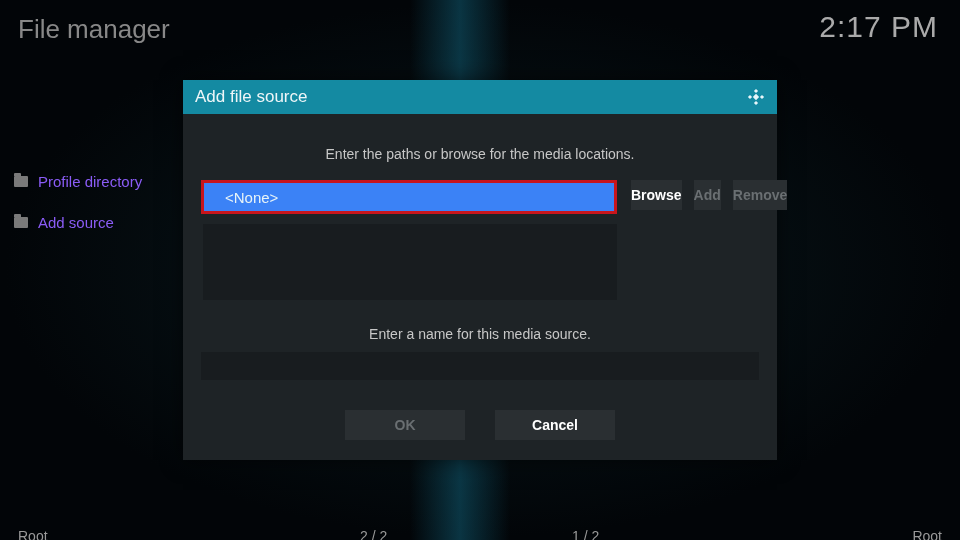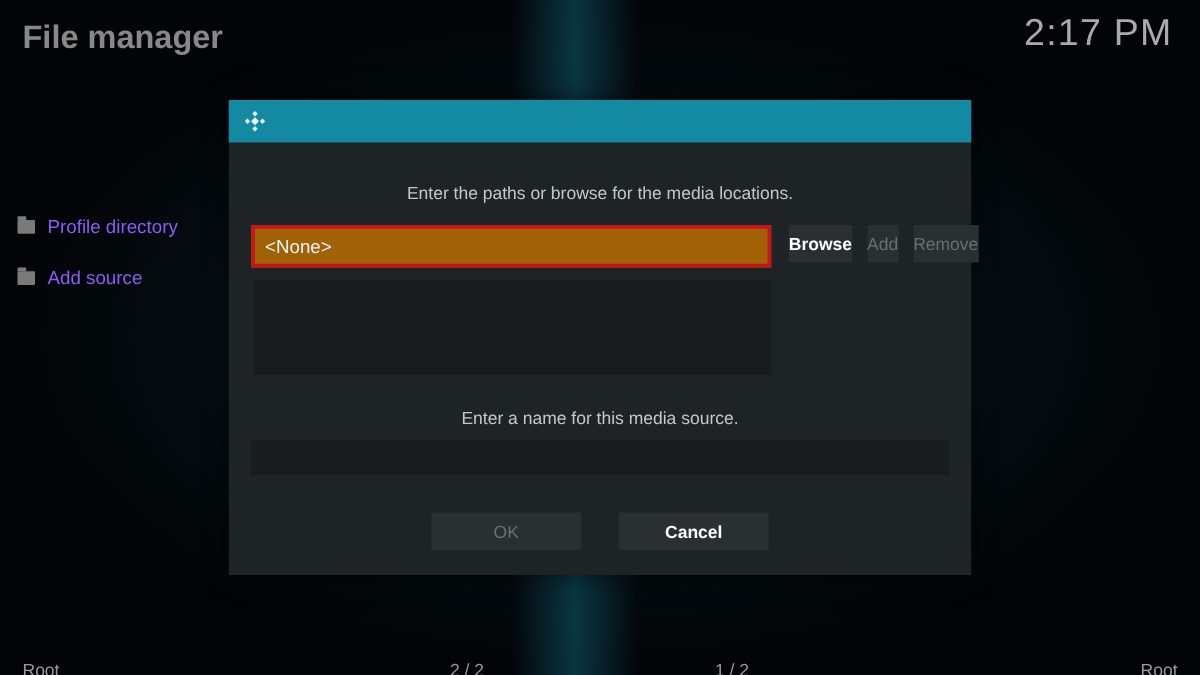--- a/index.html
+++ b/index.html
@@ -16,21 +16,21 @@
     left: 410px; top: 0; width: 100px; height: 100%;
     background: linear-gradient(to right, rgba(12,60,75,0) 0%, rgba(18,100,125,0.5) 50%, rgba(12,60,75,0) 100%);
     pointer-events: none;
   }
   
   .header-title {
     position: absolute;
     top: 14px; left: 18px;
     font-size: 26px;
     color: #888;
-    font-weight: 700;
+    font-weight: 400;
   }
   .clock {
     position: absolute;
     top: 10px; right: 22px;
     font-size: 30px;
     color: #aaa;
     font-weight: 300;
     letter-spacing: 1px;
     text-align: center;
   }
@@ -93,43 +93,44 @@
     margin-top: 32px;
   }
   .path-row {
     display: flex;
     margin: 18px 18px 0 18px;
     gap: 14px;
   }
   .path-input {
     flex: 1;
     height: 34px;
-    background: #a16207;
+    background: #3b82f6;
     border: 3px solid #c8151c;
     color: #e8f4f7;
     font-size: 15px;
-    padding: 0 8px;
+    padding: 0 21px;
     display: flex;
     align-items: center;
   }
   .side-btns {
     width: 128px;
     display: flex;
     gap: 12px;
   }
   .btn {
     height: 30px;
     background: #2a2f32;
     color: #b9b9b9;
     font-size: 14px;
     display: flex;
     align-items: center;
     justify-content: center;
     border: none;
     cursor: pointer;
+    font-weight: bold;
   }
   .btn.bright { color: #fff; font-weight: 600; }
   .btn.dim { color: #6a6f72; }
   .path-extra {
     margin: 10px 160px 0 20px;
     height: 76px;
     background: #181c1f;
   }
   .name-label {
     text-align: center;
@@ -175,20 +176,21 @@
   <span class="folder-icon"></span>
   <span>Profile directory</span>
 </div>
 <div class="side-item side2">
   <span class="folder-icon"></span>
   <span>Add source</span>
 </div>
 
 <div class="dialog">
   <div class="dialog-header">
+    <span>Add file source</span>
     <span class="kodi-logo">
       <svg viewBox="0 0 24 24">
           <g fill="#e8f6fa">
             <rect x="10" y="2" width="4" height="4" transform="rotate(45 12 4)"></rect>
             <rect x="2" y="10" width="4" height="4" transform="rotate(45 4 12)"></rect>
             <rect x="18" y="10" width="4" height="4" transform="rotate(45 20 12)"></rect>
             <rect x="10" y="18" width="4" height="4" transform="rotate(45 12 20)"></rect>
             <rect x="9" y="9" width="6" height="6" transform="rotate(45 12 12)"></rect>
           </g>
         </svg>

